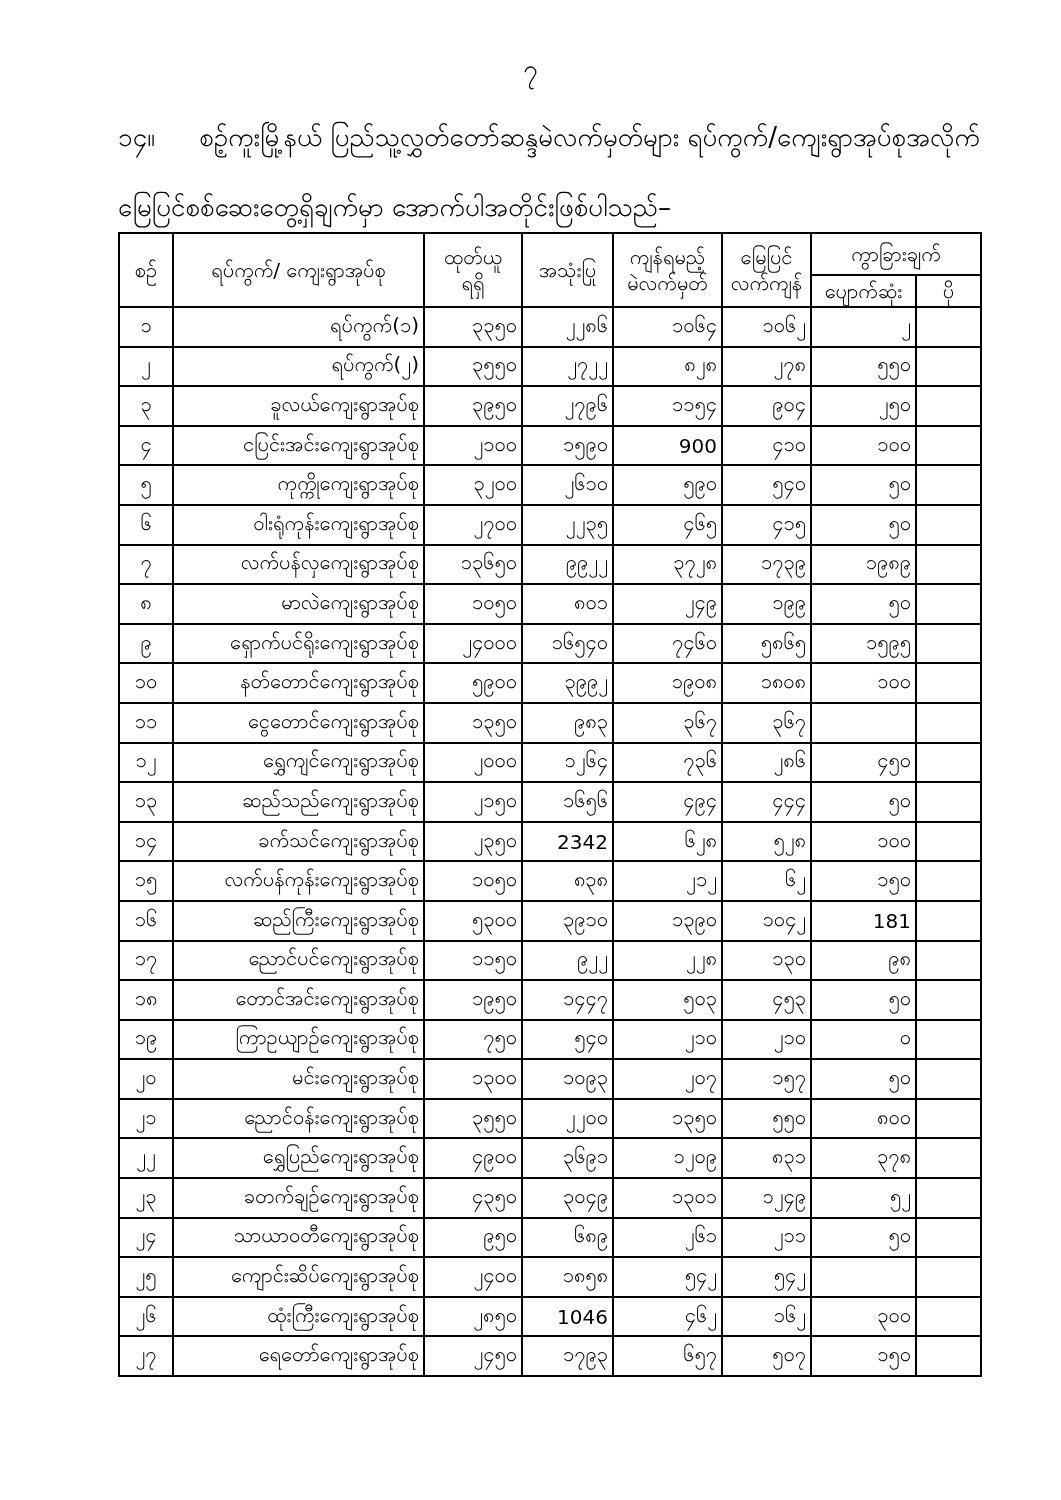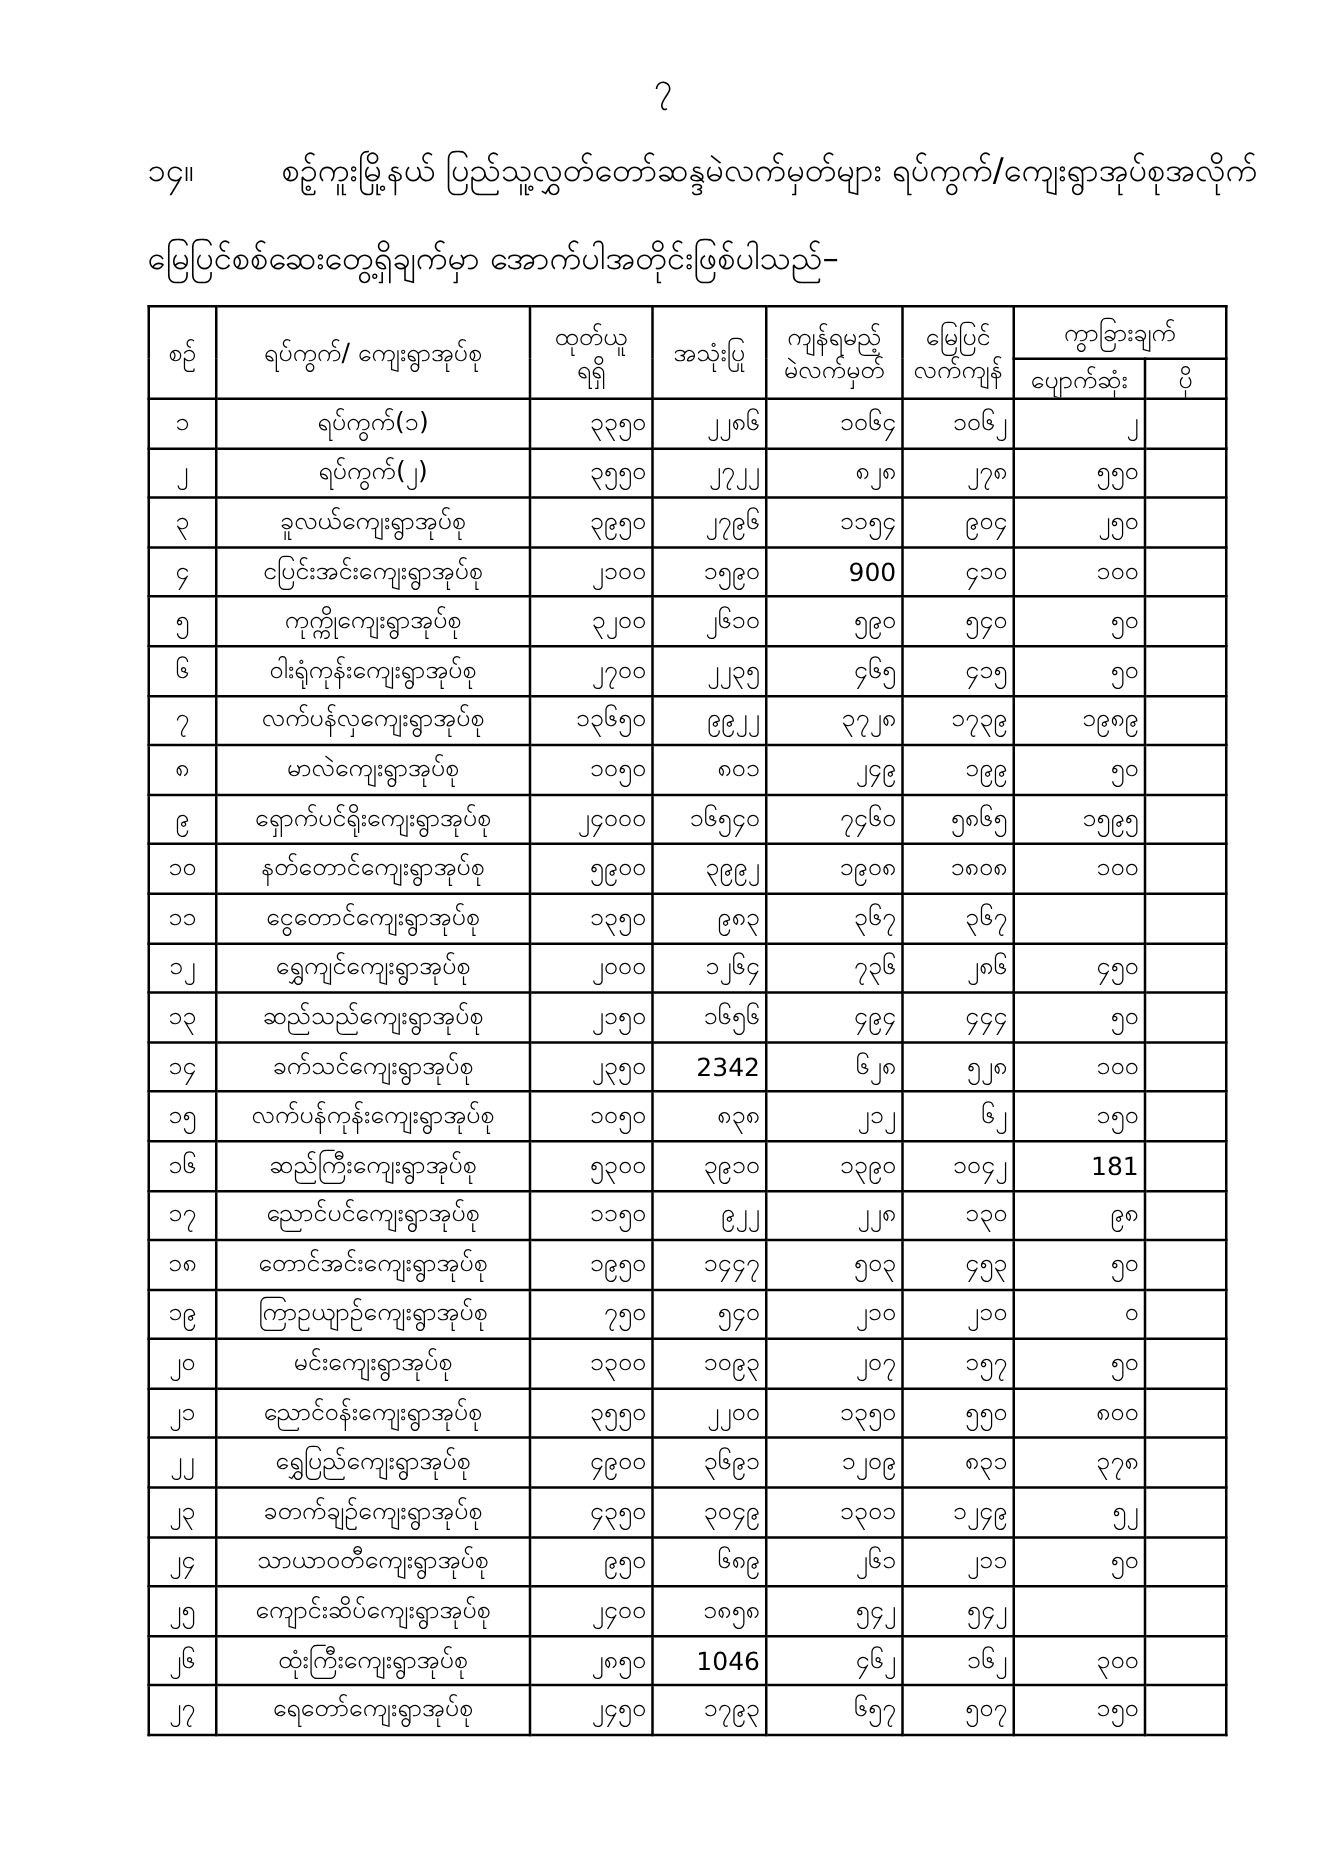--- a/index.html
+++ b/index.html
@@ -33,24 +33,24 @@
     font-size: 26px;
     line-height: 42px;
   }
   .intro .line1 {
     display: flex;
     justify-content: space-between;
     gap: 8px;
     margin-bottom: 28px;
     white-space: nowrap;
   }
-  .intro .num { margin-right: 62px; }
+  .intro .num { margin-right: 36px; }
   .doc-table {
     position: absolute;
-    top: 244px;
+    top: 232px;
     left: 118px;
     width: 862px;
     border-collapse: collapse;
     table-layout: fixed;
     font-size: 20px;
   }
   .doc-table th, .doc-table td {
     border: 2px solid #000000;
     font-weight: normal;
     overflow: hidden;
@@ -72,21 +72,21 @@
   }
   .col-serial  { width: 54px; }
   .col-name    { width: 251px; }
   .col-issued  { width: 98px; }
   .col-used    { width: 91px; }
   .col-balance { width: 109px; }
   .col-ground  { width: 89px; }
   .col-missing { width: 105px; }
   .col-extra   { width: 65px; }
   td.cell-serial  { text-align: center; }
-  td.cell-name    { text-align: center; padding-left: 10px; }
+  td.cell-name    { text-align: right; padding-left: 10px; }
   td.cell-num     { text-align: right; padding-right: 14px; }
 </style>
 </head>
 <body>
 
 <div class="page">
 
   <div class="page-number">၇</div>
 
   <div class="intro">

